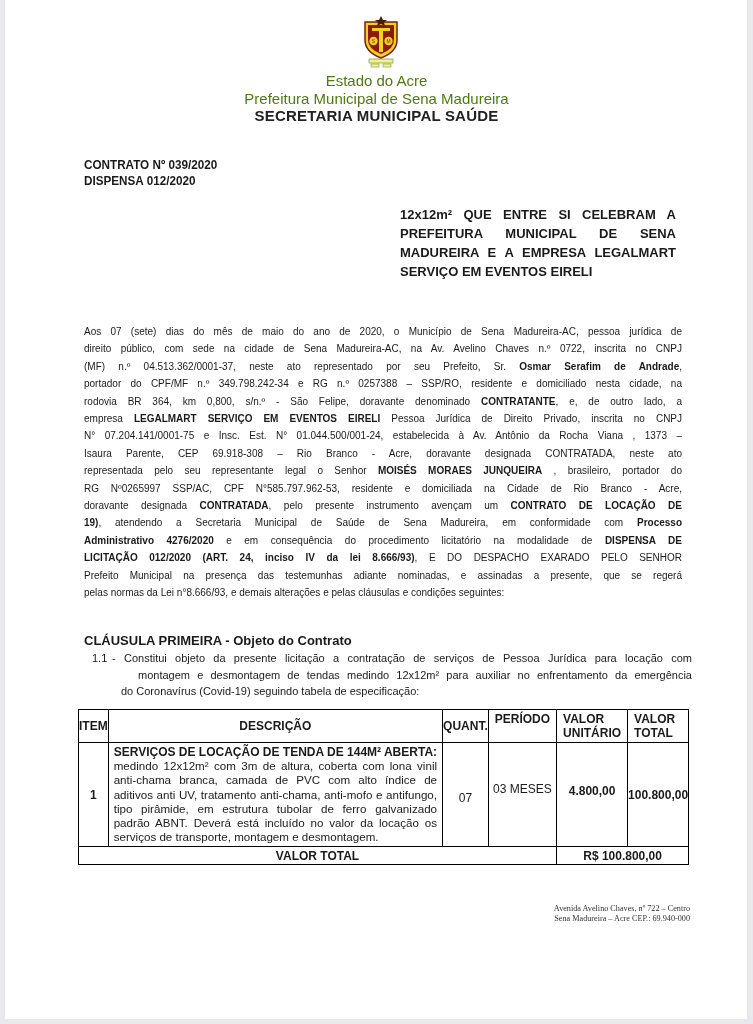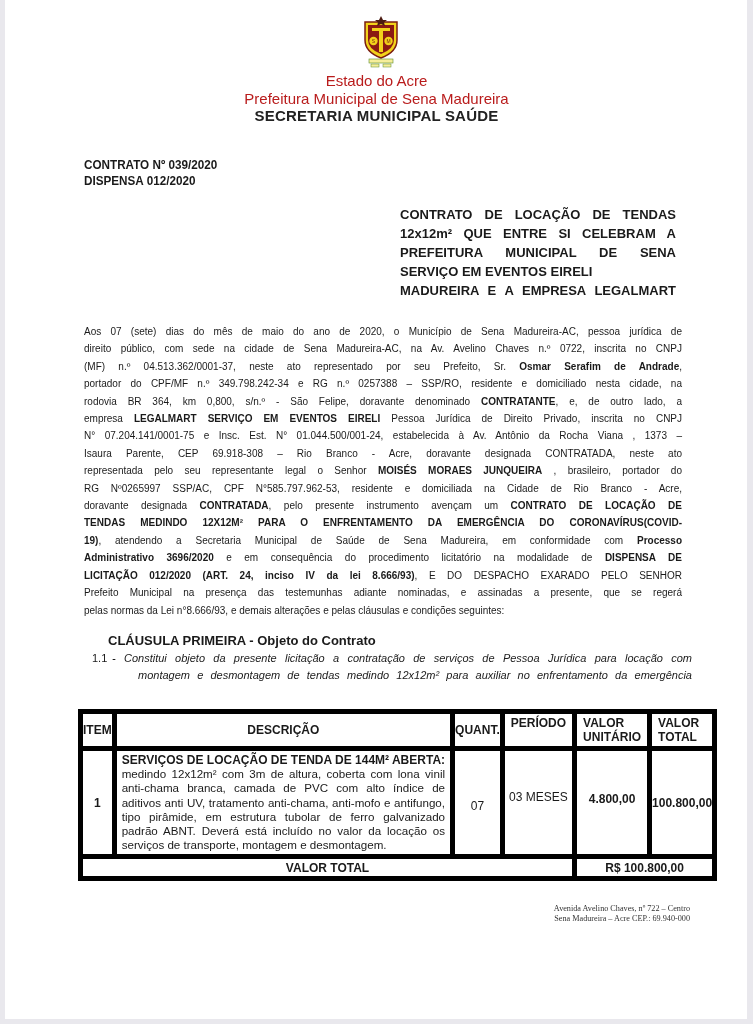--- a/index.html
+++ b/index.html
@@ -10,21 +10,21 @@
       color: #1a1a1a;
       position: relative;
     }
     .page {
       position: absolute; left: 5px; top: 0; width: 742px; height: 1019px;
       background: #ffffff;
     }
     .crest {
       position: absolute; left: 362px; top: 16px; width: 38px; height: 52px;
     }
-    .hdr { position: absolute; left: 0; width: 753px; text-align: center; color: #b91c1c; }
+    .hdr { position: absolute; left: 0; width: 753px; text-align: center; color: #4d7c0f; }
     .hdr1 { top: 72px; font-size: 15px; }
     .hdr2 { top: 90px; font-size: 15px; }
     .hdr3 { top: 107px; font-size: 15px; font-weight: bold; color: #222; letter-spacing: 0.2px; }
 
     .contract-no {
       position: absolute; left: 84px; top: 157px; font-size: 13px; font-weight: bold; line-height: 16px;
       transform: scaleX(0.9); transform-origin: left top;
     }
     .title-block {
       position: absolute; left: 400px; top: 205px; width: 276px;
@@ -36,35 +36,35 @@
 
     .para {
       position: absolute; left: 84px; top: 323px; width: 598px;
       font-size: 10px; line-height: 17.4px;
     }
     .para .ln { display: block; white-space: nowrap; text-align: justify; text-align-last: justify; width: 598px; }
     .para .ln.last { text-align-last: left; }
     b { font-weight: bold; }
 
     .clause-title {
-      position: absolute; left: 84px; top: 633px; font-size: 13px; font-weight: bold; margin-left: 24px;
+      position: absolute; left: 84px; top: 633px; font-size: 13px; font-weight: bold;
     }
     .clause-text {
       position: absolute; left: 92px; top: 650px; width: 600px; font-size: 11px; line-height: 16.5px;
     }
     .clause-text .num { position: absolute; left: 0; top: 0; }
-    .clause-text .body { margin-left: 20px; font-style: italic; }
+    .clause-text .body { margin-left: 20px; }
     .clause-text .ln { display: block; white-space: nowrap; text-align: justify; text-align-last: justify; }
     .clause-text .ln.last { text-align-last: left; }
 
     table.spec {
       position: absolute; left: 78px; top: 709px; width: 603px;
       border-collapse: collapse; font-size: 12px;
     }
-    table.spec td, table.spec th { border: 5px solid #000000; padding: 0; }
+    table.spec td, table.spec th { border: 1px solid #000000; padding: 0; }
     table.spec th { font-weight: bold; height: 30px; vertical-align: middle; font-size: 12px; }
     .th-top { vertical-align: top !important; text-align: left; padding: 2px 6px 0 6px !important; line-height: 14px; }
     .desc-cell { padding: 2px 5px 2px 5px !important; font-size: 11.6px; line-height: 14.2px; text-align: justify; margin-top: 8px; }
     .desc-cell .dl { display:block; text-align: justify; text-align-last: justify; white-space: nowrap; }
     .desc-cell .dl.last { text-align-last: left; }
     .center { text-align: center; }
     .bold { font-weight: bold; }
     .total-row td { height: 17px; }
 
     .footer-addr {
@@ -94,53 +94,52 @@
 <div class="hdr hdr1">Estado do Acre</div>
 <div class="hdr hdr2">Prefeitura Municipal de Sena Madureira</div>
 <div class="hdr hdr3">SECRETARIA MUNICIPAL SAÚDE</div>
 
 <div class="contract-no">
   <div>CONTRATO Nº 039/2020</div>
   <div>DISPENSA 012/2020</div>
 </div>
 
 <div class="title-block">
-  <span class="tl">CONTRATO DE LOCAÇÃO DE TENDAS</span>
   <span class="tl">12x12m² QUE ENTRE SI CELEBRAM A</span>
   <span class="tl">PREFEITURA MUNICIPAL DE SENA</span>
+  <span class="tl">MADUREIRA E A EMPRESA LEGALMART</span>
   <span class="tl last">SERVIÇO EM EVENTOS EIRELI</span>
-  <span class="tl">MADUREIRA E A EMPRESA LEGALMART</span>
 </div>
 
 <div class="para">
   <span class="ln">Aos 07 (sete) dias do mês de maio do ano de 2020, o Município de Sena Madureira-AC, pessoa jurídica de</span>
   <span class="ln">direito público, com sede na cidade de Sena Madureira-AC, na Av. Avelino Chaves n.º 0722, inscrita no CNPJ</span>
   <span class="ln"><span>(MF) n.º 04.513.362/0001-37, neste ato representado por seu Prefeito, Sr.</span> <b>Osmar Serafim de Andrade</b><span>,</span></span>
   <span class="ln">portador do CPF/MF n.º 349.798.242-34 e RG n.º 0257388 – SSP/RO, residente e domiciliado nesta cidade, na</span>
   <span class="ln"><span>rodovia BR 364, km 0,800, s/n.º  - São Felipe, doravante denominado</span> <b>CONTRATANTE</b><span>, e, de outro lado, a</span></span>
   <span class="ln"><span>empresa</span> <b>LEGALMART SERVIÇO EM EVENTOS EIRELI</b> <span>Pessoa Jurídica de Direito Privado, inscrita no CNPJ</span></span>
   <span class="ln">N° 07.204.141/0001-75 e Insc. Est. N° 01.044.500/001-24, estabelecida à Av. Antônio da Rocha Viana , 1373 –</span>
   <span class="ln">Isaura Parente, CEP 69.918-308 – Rio Branco - Acre, doravante designada CONTRATADA, neste ato</span>
   <span class="ln"><span>representada pelo seu representante legal  o Senhor</span> <b>MOISÉS MORAES JUNQUEIRA</b> <span>, brasileiro, portador do</span></span>
   <span class="ln">RG Nº0265997 SSP/AC, CPF N°585.797.962-53, residente e domiciliada na Cidade de Rio Branco - Acre,</span>
   <span class="ln"><span>doravante designada</span> <b>CONTRATADA</b><span>, pelo presente instrumento avençam um</span> <b>CONTRATO DE LOCAÇÃO DE</b></span>
-  <span class="ln"><b>TENDAS MEDINDO 12X12M² PARA O ENFRENTAMENTO DA EMERGÊNCIA DO CORONAVÍRUS(COVID-</b></span>
   <span class="ln"><b>19)</b><span>, atendendo a Secretaria Municipal de Saúde de Sena Madureira, em conformidade com</span> <b>Processo</b></span>
-  <span class="ln"><b>Administrativo 3696/2020</b> <span>e em consequência do procedimento licitatório na modalidade de</span> <b>DISPENSA DE</b></span>
+  <span class="ln"><b>Administrativo 4276/2020</b> <span>e em consequência do procedimento licitatório na modalidade de</span> <b>DISPENSA DE</b></span>
   <span class="ln"><b>LICITAÇÃO 012/2020 (ART. 24, inciso IV da lei 8.666/93)</b><span>, E DO DESPACHO EXARADO PELO SENHOR</span></span>
   <span class="ln">Prefeito Municipal na presença das testemunhas adiante nominadas, e assinadas a presente, que se regerá</span>
   <span class="ln last">pelas normas da Lei n°8.666/93, e demais alterações e pelas cláusulas e condições seguintes:</span>
 </div>
 
 <div class="clause-title">CLÁUSULA PRIMEIRA - Objeto do Contrato</div>
 <div class="clause-text">
   <span class="num">1.1</span>
   <div class="body">
     <span class="ln" style="margin-left:0;">- Constitui objeto da presente licitação a contratação de serviços de Pessoa Jurídica para locação com</span>
     <span class="ln" style="margin-left:26px;">montagem e desmontagem de tendas medindo 12x12m² para auxiliar no enfrentamento da emergência</span>
+    <span class="ln last" style="margin-left:9px;">do Coronavírus (Covid-19) seguindo tabela de especificação:</span>
   </div>
 </div>
 
 <table class="spec">
   <colgroup>
     <col style="width:42px">
     <col style="width:303px">
     <col style="width:57px">
     <col style="width:66px">
     <col style="width:68px">

